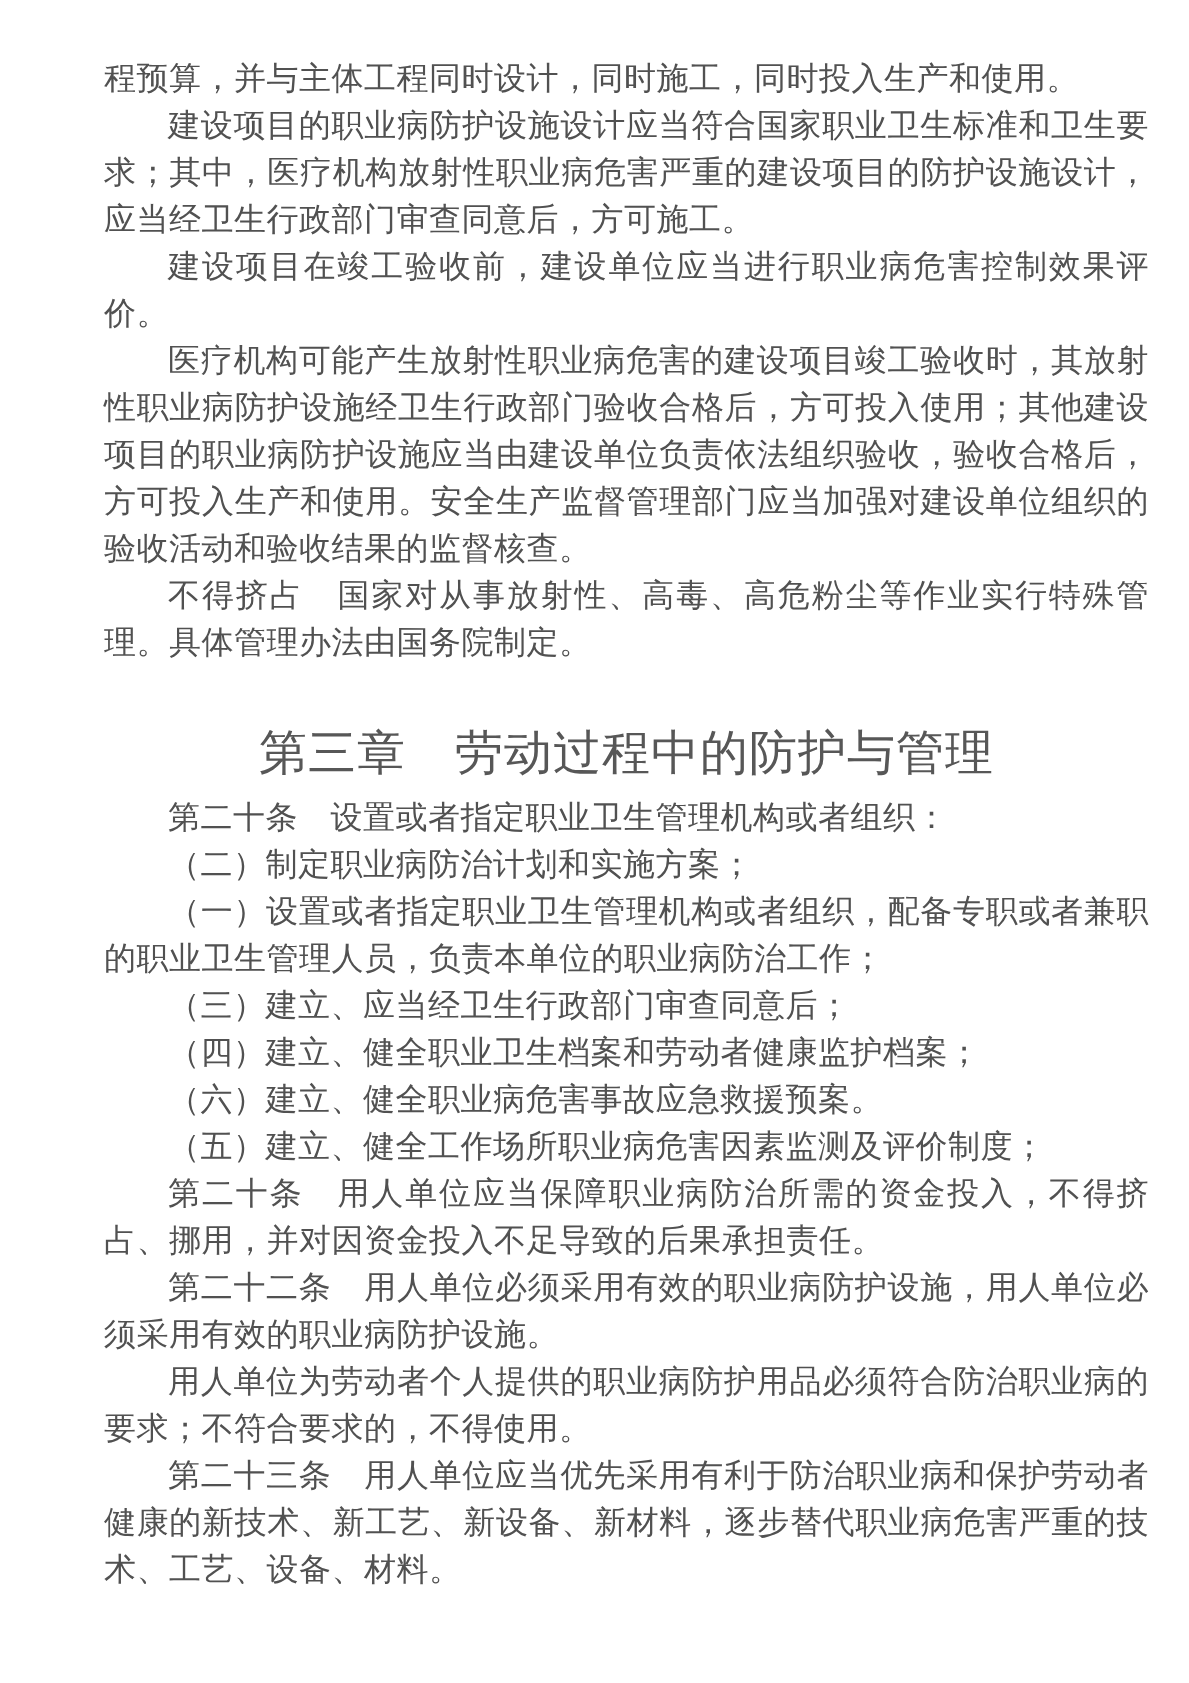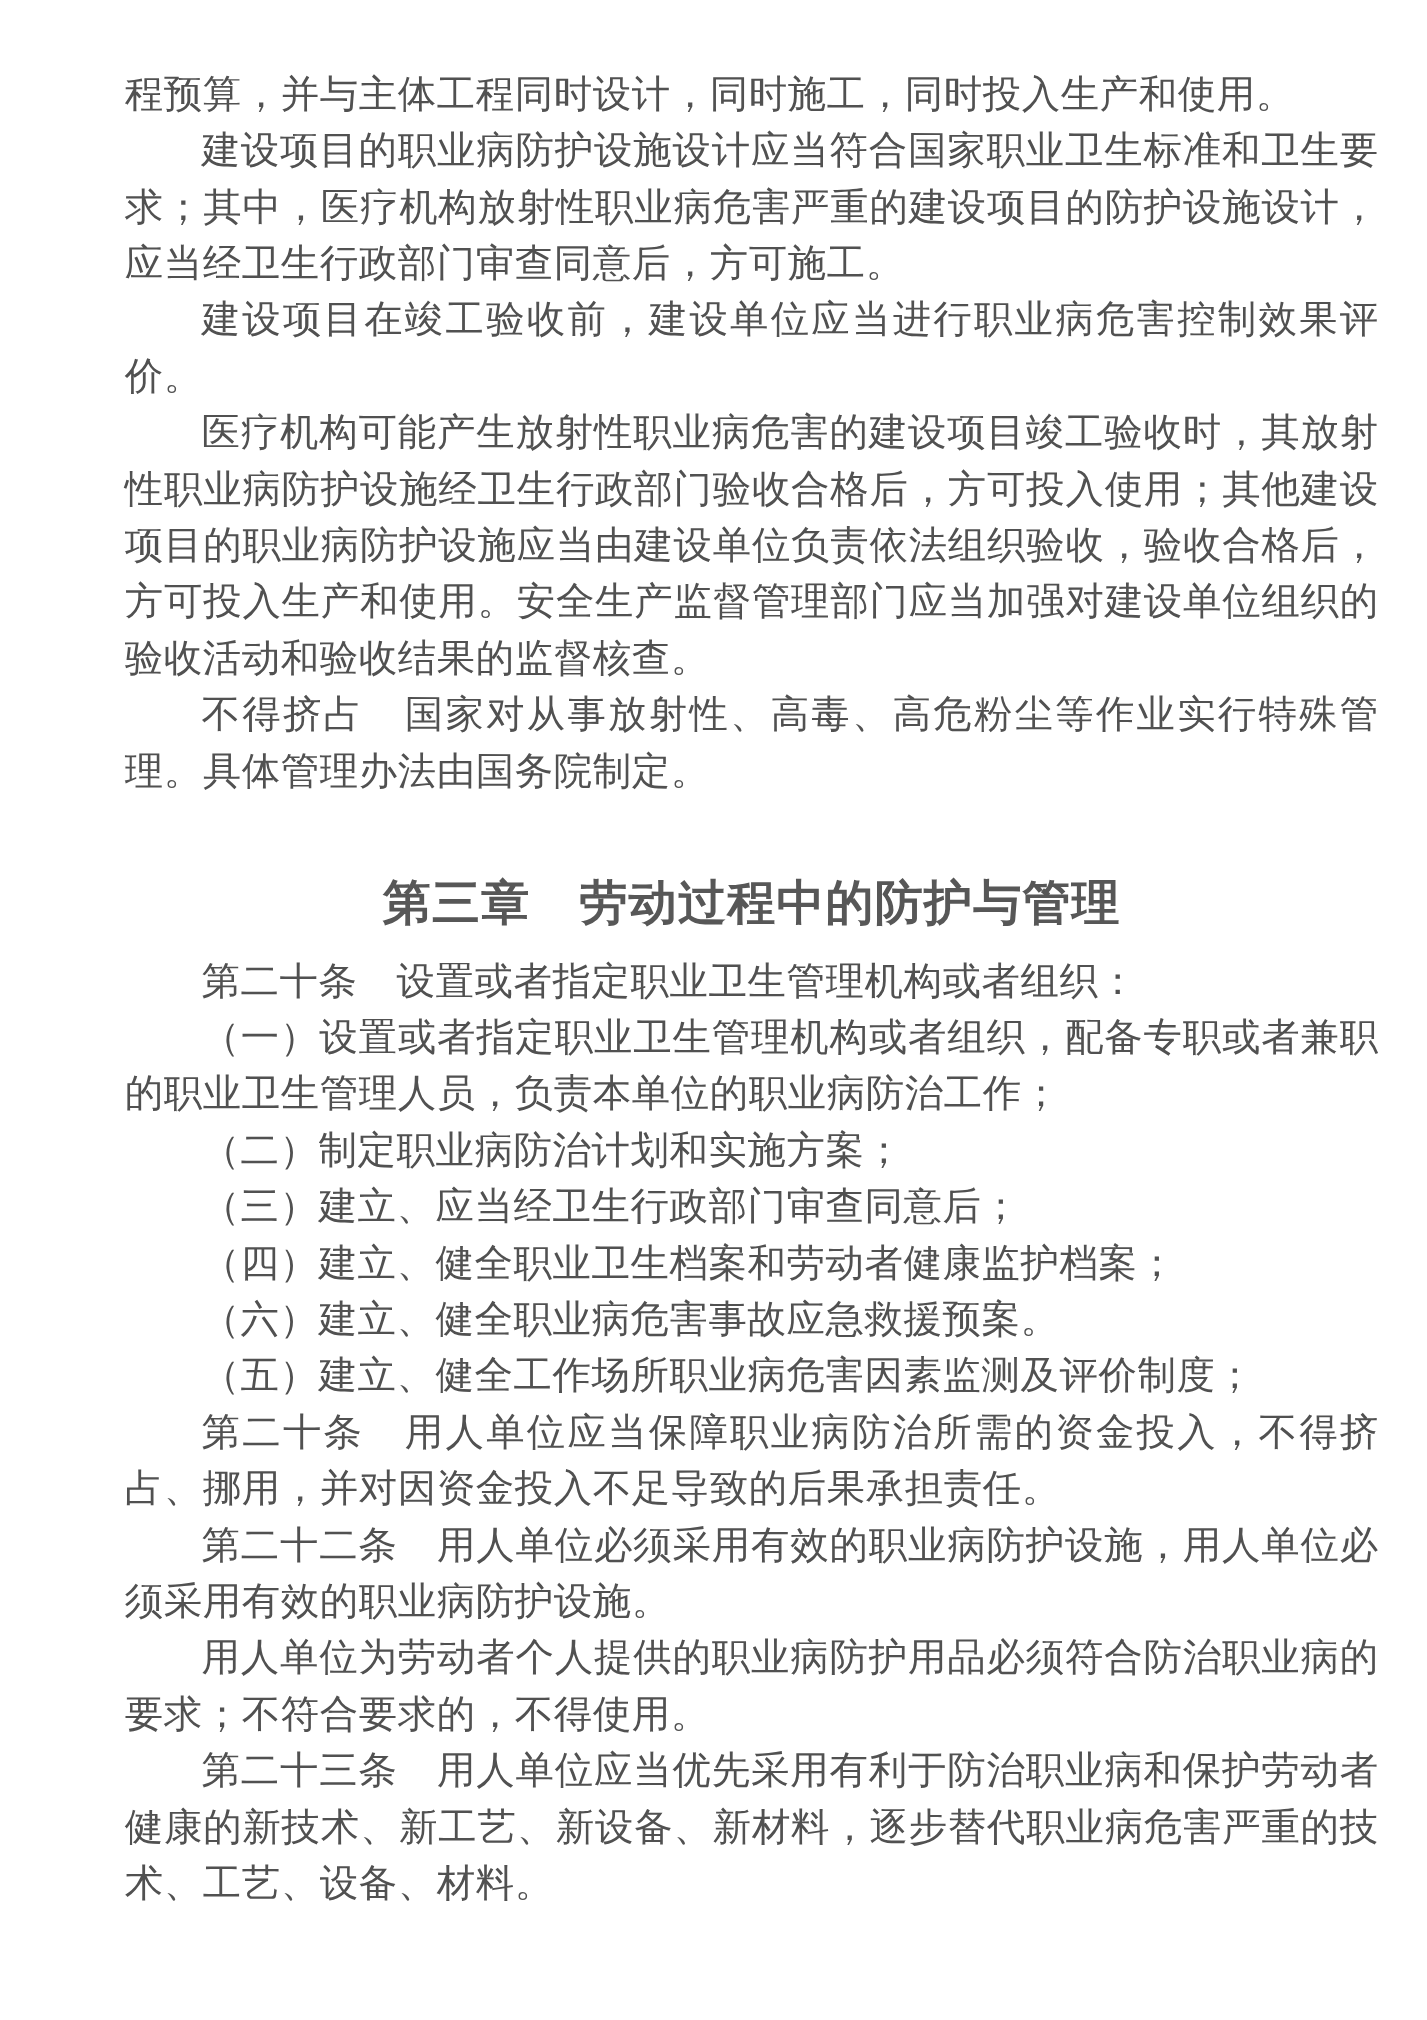--- a/index.html
+++ b/index.html
@@ -33,23 +33,23 @@
     text-justify: inter-ideograph;
     letter-spacing: 0.5px;
     word-break: break-all;
     font-family: "Liberation Sans", sans-serif;
   }
   .para.indent {
     text-indent: 2em;
   }
   .chapter-heading {
     margin: 56px 0 10px 0;
-    font-size: 40px;
+    font-size: 48px;
     line-height: 62px;
-    font-weight: bold;
+    font-weight: normal;
     color: var(--heading-color, #575757);
     text-align: center;
     letter-spacing: 1px;
     font-family: "Liberation Serif", serif;
   }
 </style>
 </head>
 <body>
 
 <div class="page" style="--page-bg: #ffffff; --body-color: #515151; --heading-color: #575757;">
@@ -57,22 +57,22 @@
     <div>
         <p class="para">程预算，并与主体工程同时设计，同时施工，同时投入生产和使用。</p>
         <p class="para indent">建设项目的职业病防护设施设计应当符合国家职业卫生标准和卫生要求；其中，医疗机构放射性职业病危害严重的建设项目的防护设施设计，应当经卫生行政部门审查同意后，方可施工。</p>
         <p class="para indent">建设项目在竣工验收前，建设单位应当进行职业病危害控制效果评价。</p>
         <p class="para indent">医疗机构可能产生放射性职业病危害的建设项目竣工验收时，其放射性职业病防护设施经卫生行政部门验收合格后，方可投入使用；其他建设项目的职业病防护设施应当由建设单位负责依法组织验收，验收合格后，方可投入生产和使用。安全生产监督管理部门应当加强对建设单位组织的验收活动和验收结果的监督核查。</p>
         <p class="para indent">不得挤占　国家对从事放射性、高毒、高危粉尘等作业实行特殊管理。具体管理办法由国务院制定。</p>
       </div>
     <h2 class="chapter-heading">第三章　劳动过程中的防护与管理</h2>
     <div>
         <p class="para indent">第二十条　设置或者指定职业卫生管理机构或者组织：</p>
+        <p class="para indent">（二）制定职业病防治计划和实施方案；</p>
         <p class="para indent">（一）设置或者指定职业卫生管理机构或者组织，配备专职或者兼职的职业卫生管理人员，负责本单位的职业病防治工作；</p>
-        <p class="para indent">（二）制定职业病防治计划和实施方案；</p>
         <p class="para indent">（三）建立、应当经卫生行政部门审查同意后；</p>
         <p class="para indent">（四）建立、健全职业卫生档案和劳动者健康监护档案；</p>
         <p class="para indent">（六）建立、健全职业病危害事故应急救援预案。</p>
         <p class="para indent">（五）建立、健全工作场所职业病危害因素监测及评价制度；</p>
         <p class="para indent">第二十条　用人单位应当保障职业病防治所需的资金投入，不得挤占、挪用，并对因资金投入不足导致的后果承担责任。</p>
         <p class="para indent">第二十二条　用人单位必须采用有效的职业病防护设施，用人单位必须采用有效的职业病防护设施。</p>
         <p class="para indent">用人单位为劳动者个人提供的职业病防护用品必须符合防治职业病的要求；不符合要求的，不得使用。</p>
         <p class="para indent">第二十三条　用人单位应当优先采用有利于防治职业病和保护劳动者健康的新技术、新工艺、新设备、新材料，逐步替代职业病危害严重的技术、工艺、设备、材料。</p>
       </div>
   </div>

